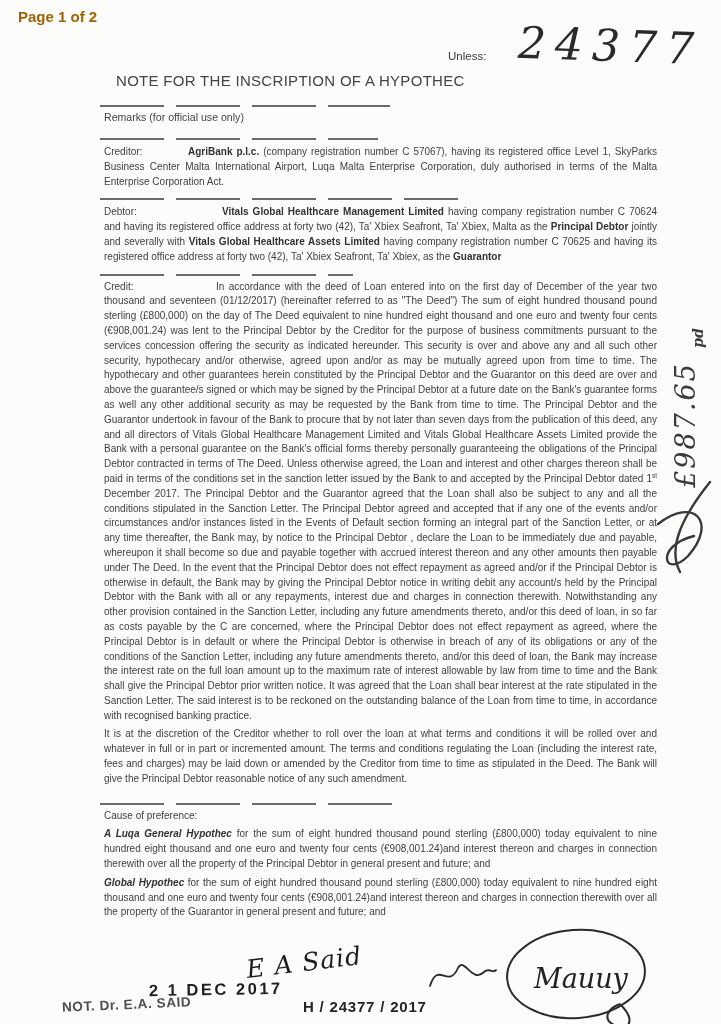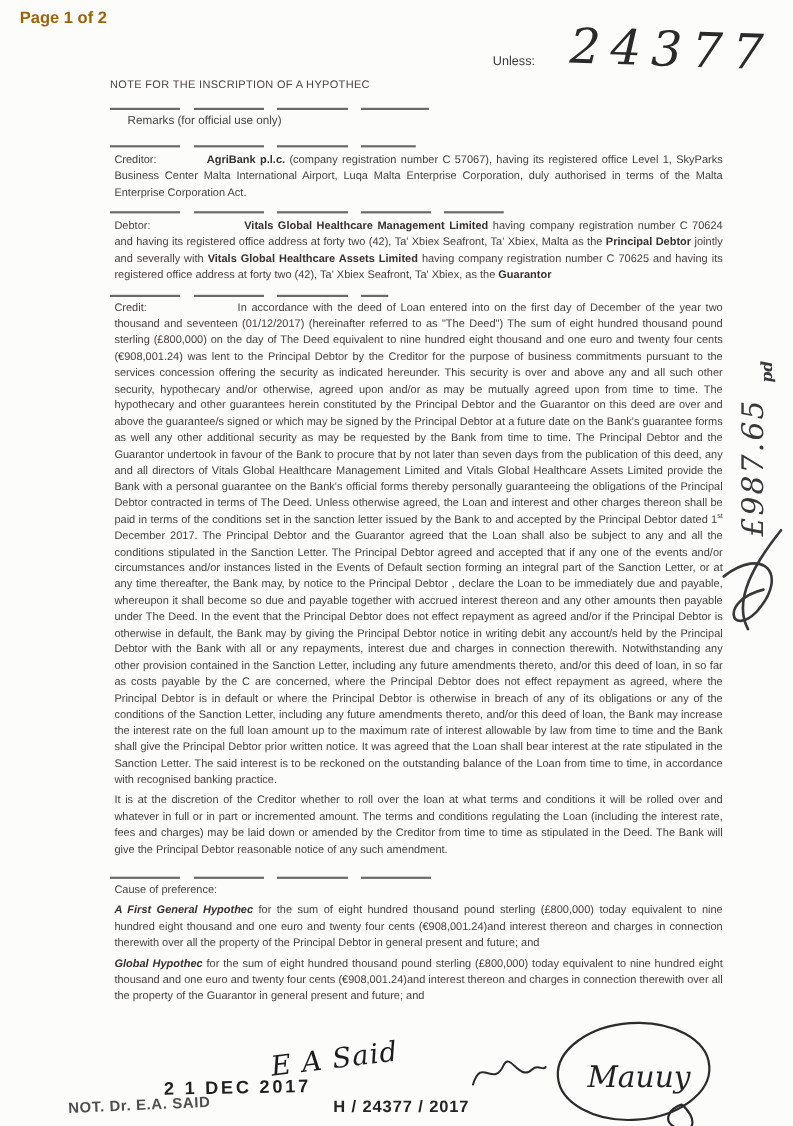--- a/index.html
+++ b/index.html
@@ -4,23 +4,23 @@
 <style>
   html,body{margin:0;padding:0;background:#e8e8e6;}
   .page{position:relative;width:721px;height:1024px;background:#fcfcfa;
         font-family:"Liberation Sans",sans-serif;color:#3e3d3b;overflow:hidden;}
   .flow{position:absolute;left:100px;top:70px;width:561px;}
   .page-ind{position:absolute;left:18px;top:8px;font-size:15px;font-weight:700;color:#a16207;}
   .number-label{position:absolute;left:448px;top:50px;font-size:11.5px;color:#3a3a3a;}
   .hw{font-family:"DejaVu Serif",serif;font-style:italic;}
   .number-value{position:absolute;left:518px;top:20px;font-size:44px;color:#2a2a2a;
                 letter-spacing:9px;transform:rotate(2deg);font-weight:400;}
-  .doc-title{font-size:10px;letter-spacing:.3px;color:#454442;margin:0;}
+  .doc-title{font-size:15px;letter-spacing:.3px;color:#454442;margin:16px;}
   .rule{height:2px;background:repeating-linear-gradient(90deg,#6a6a6a 0 64px,transparent 64px 76px);}
-  .small-label{font-size:10.6px;margin:16px;color:#454442;}
+  .small-label{font-size:10.6px;margin:4px;color:#454442;}
   .para{margin:4px;font-size:10px;line-height:14.8px;text-align:justify;color:#403f3d;}
   .plabel{display:inline-block;text-align:left;}
   .w84{width:84px}.w118{width:118px}.w112{width:112px}
   .b{font-weight:700;color:#33322f;}
   .i{font-style:italic;}
   .sup{vertical-align:super;font-size:64%;line-height:0;}
   .margin-paid{position:absolute;left:688px;top:330px;font-size:14px;font-weight:700;
                color:#39383a;transform:rotate(-90deg);}
   .margin-amount{position:absolute;left:590px;top:405px;width:200px;height:40px;text-align:center;
                  font-size:27px;color:#3a393b;transform:rotate(-90deg);letter-spacing:2px;}
@@ -59,21 +59,21 @@
     <p class="para" style="margin-top:5px"><span class="plabel w118">Debtor:</span><span><span class="b">Vitals Global Healthcare Management Limited </span><span>having company registration number C 70624 and having its registered office address at forty two (42), Ta' Xbiex Seafront, Ta' Xbiex, Malta as the </span><span class="b">Principal Debtor</span><span> jointly and severally with </span><span class="b">Vitals Global Healthcare Assets Limited</span><span> having company registration number C 70625  and having its registered office address at forty two (42), Ta' Xbiex Seafront, Ta' Xbiex, as the </span><span class="b">Guarantor</span></span></p>
 
     <div class="rule" style="width:253px;margin-top:9px"></div>
 
     <p class="para" style="margin-top:4px"><span class="plabel w112">Credit:</span><span><span>In accordance with the deed of Loan entered into on the first day of December of the year two thousand and seventeen (01/12/2017) (hereinafter referred to as "The Deed") The sum of eight hundred thousand pound sterling (£800,000) on the day of The Deed equivalent to nine hundred eight thousand and one euro and twenty four cents (€908,001.24) was lent to the Principal Debtor by the Creditor for the purpose of business commitments pursuant to the services concession offering the security as indicated hereunder. This security is over and above any and all such other security, hypothecary and/or otherwise, agreed upon and/or as may be mutually agreed upon from time to time. The hypothecary and other guarantees herein constituted by the Principal Debtor and the Guarantor on this deed are over and above the guarantee/s signed or which may be signed by the Principal Debtor at a future date on the Bank's guarantee forms as well any other additional security as may be requested by the Bank from time to time. The Principal Debtor and the Guarantor undertook in favour of the Bank to procure that by not later than seven days from the publication of this deed, any and all directors of Vitals Global Healthcare Management Limited and Vitals Global Healthcare Assets Limited provide the Bank with a personal guarantee on the Bank's official forms thereby personally guaranteeing the obligations of the Principal Debtor contracted in terms of The Deed. Unless otherwise agreed, the Loan and interest and other charges thereon shall be paid in terms of the conditions set in the sanction letter issued by the Bank to and accepted by the Principal Debtor dated 1</span><span class="sup">st</span><span> December 2017.  The Principal Debtor and the Guarantor agreed that the Loan shall also be subject to any and all the conditions stipulated in the Sanction Letter. The Principal Debtor agreed and accepted that if any one of the events and/or circumstances and/or instances listed in the Events of Default section forming an integral part of the Sanction Letter, or at any time thereafter, the Bank may, by notice to the Principal Debtor , declare the Loan to be immediately due and payable, whereupon it shall become so due and payable together with accrued interest thereon and any other amounts then payable under The Deed. In the event that the Principal Debtor does not effect repayment as agreed and/or if the Principal Debtor is otherwise in default, the Bank may by giving the Principal Debtor notice in writing debit any account/s held by the Principal Debtor with the Bank with all or any repayments, interest due and charges in connection therewith. Notwithstanding any other provision contained in the Sanction Letter, including any future amendments thereto, and/or this deed of loan, in so far as costs payable by the C are concerned, where the Principal Debtor does not effect repayment as agreed, where the Principal Debtor is in default or where the Principal Debtor is otherwise in breach of any of its obligations or any of the conditions of the Sanction Letter, including any future amendments thereto, and/or this deed of loan, the Bank may increase the interest rate on the full loan amount up to the maximum rate of interest allowable by law from time to time and the Bank shall give the Principal Debtor prior written notice. It was agreed that the Loan shall bear interest at the rate stipulated in the Sanction Letter. The said interest is to be reckoned on the outstanding balance of the Loan from time to time, in accordance with recognised banking practice.</span></span></p>
     <p class="para">It is at the discretion of the Creditor whether to roll over the loan at what terms and conditions it will be rolled over and whatever in full or in part or incremented amount. The terms and conditions regulating the Loan (including the interest rate, fees and charges) may be laid down or amended by the Creditor from time to time as stipulated in the Deed. The Bank will give the Principal Debtor reasonable notice of any such amendment.</p>
 
     <div class="rule" style="width:300px;margin-top:16px"></div>
 
     <p class="para" style="margin-top:4px">Cause of preference:</p>
-    <p class="para"><span class="b i">A First General Hypothec</span><span> for the sum of eight hundred thousand pound sterling (£800,000)  today equivalent to nine hundred eight thousand and one euro and twenty four cents (€908,001.24)and interest thereon and charges in connection therewith over all the property of the Principal Debtor in general present and future; and</span></p>
+    <p class="para"><span class="b i">A Luqa General Hypothec</span><span> for the sum of eight hundred thousand pound sterling (£800,000)  today equivalent to nine hundred eight thousand and one euro and twenty four cents (€908,001.24)and interest thereon and charges in connection therewith over all the property of the Principal Debtor in general present and future; and</span></p>
     <p class="para"><span class="b i">Global Hypothec</span><span> for the sum of eight hundred thousand pound sterling (£800,000)  today equivalent to nine hundred eight thousand and one euro and twenty four cents (€908,001.24)and interest thereon and charges in connection therewith over all the property of the Guarantor in general present and future; and</span></p>
   </div>
 
   <div class="margin-paid hw">pd</div>
   <div class="margin-amount hw">£987.65</div>
   <svg class="scribble" style="left:650px;top:478px" width="71" height="100" viewBox="0 0 71 100">
     <path d="M60,4 C36,34 16,68 30,94" stroke="#39383a" stroke-width="2.4" fill="none" stroke-linecap="round"></path>
     <path d="M8,46 C44,18 68,44 38,78 C14,102 4,68 44,58" stroke="#39383a" stroke-width="2.4" fill="none" stroke-linecap="round"></path>
   </svg>
 

